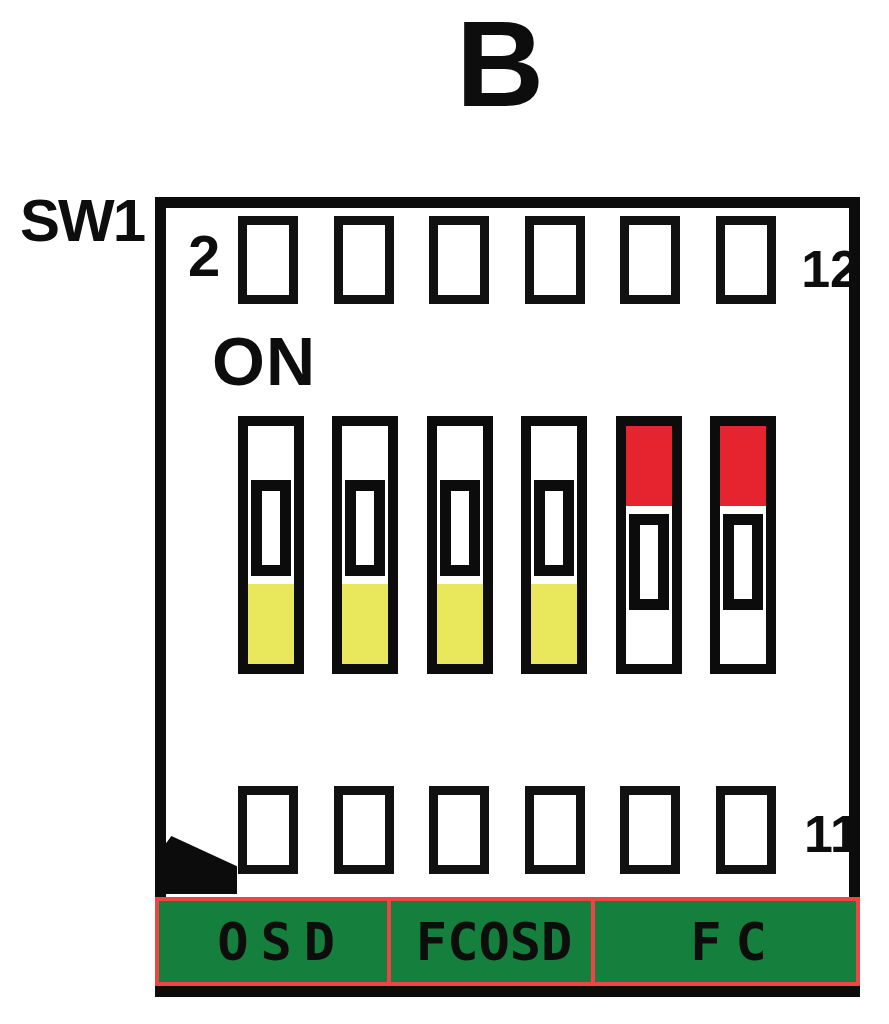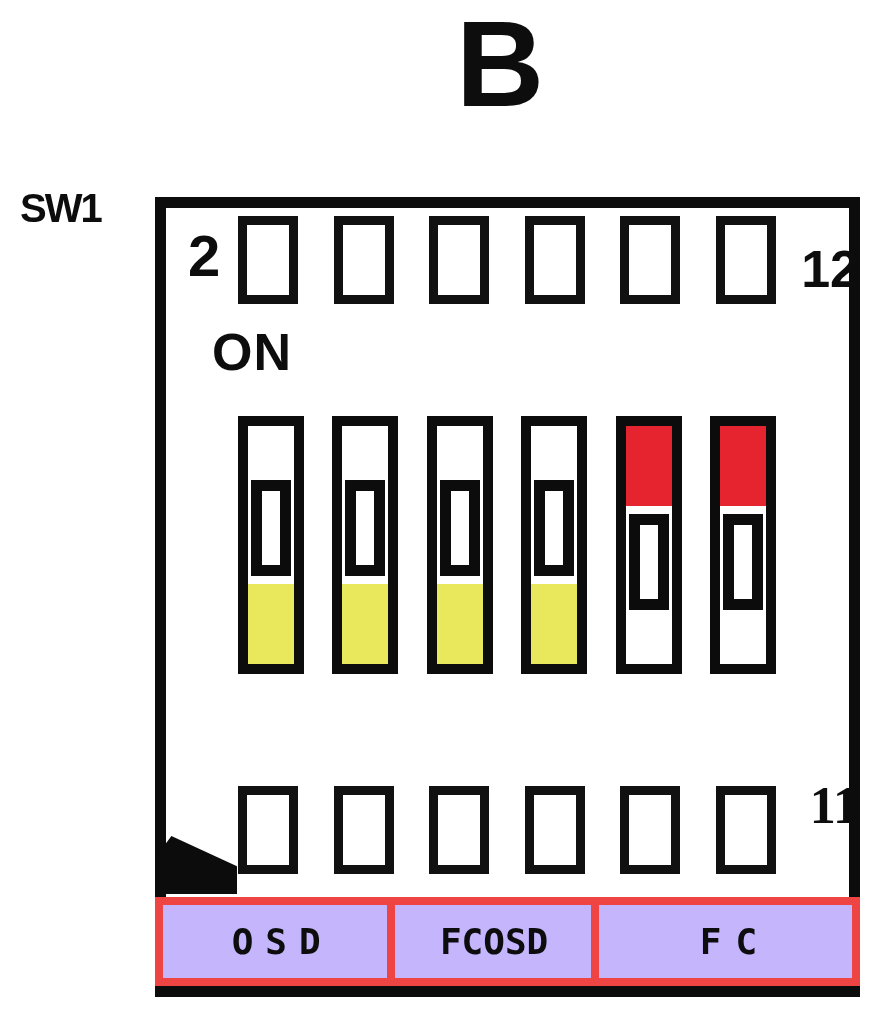--- a/index.html
+++ b/index.html
@@ -13,38 +13,38 @@
   }
 
   .title {
     position:absolute; left:420px; top:0px; width:160px;
     text-align:center;
     font-size:122px; font-weight:900; line-height:1.05;
   }
 
   .sw-label {
     position:absolute; left:20px; top:186px;
-    font-size:40px; font-weight:700; letter-spacing:-2px;
+    font-size:60px; font-weight:700; letter-spacing:-2px;
   }
 
   .box {
     position:absolute; left:155px; top:197px;
     width:705px; height:800px;
     border:11px solid #0c0c0c;
     background:#ffffff;
   }
 
   .num { position:absolute; font-weight:700; }
   .num-2  { left:22px;  top:14px;  font-size:58px; }
   .num-12 { right:-10px; top:24px;  font-size:52px;margin-top:7px; }
-  .num-11 { right:-10px; top:568px; font-size:52px;font-family:Liberation Serif, serif; }
+  .num-11 { right:-10px; top:596px; font-size:52px; }
 
   .on-label {
     position:absolute; left:46px; top:114px;
-    font-size:52px; font-weight:700; letter-spacing:1px;text-align:center;
+    font-size:68px; font-weight:700; letter-spacing:1px;text-align:center;
   }
 
   .pads-row {
     position:absolute; left:72px; width:538px;
     display:flex; justify-content:space-between;
   }
   .pads-top    { top:8px; }
   .pads-bottom { top:578px; }
   .pad {
     width:60px; height:88px;
@@ -82,25 +82,25 @@
     background:#0c0c0c;
     clip-path:polygon(20% 0%, 100% 52%, 100% 100%, 0% 100%, 0% 38%);
   }
 
   .label-row {
     position:absolute; left:-11px; top:689px;
     width:705px; height:89px;
     display:flex;
   }
   .label-cell {
-    border:8px solid #ef4444;
-    background:#c4b5fd;
+    border:4px solid #ef4444;
+    background:#15803d;
     display:flex; align-items:center; justify-content:center;
     font-family:"DejaVu Sans Mono", monospace;
-    font-size:36px; font-weight:700;
+    font-size:52px; font-weight:700;
   }
   .label-cell + .label-cell { margin-left:-10px; }
   .cell-0 { width:245px; letter-spacing:12px; padding-left:12px; }
   .cell-1 { width:216px; letter-spacing:0px; }
   .cell-2 { width:272px; letter-spacing:14px; padding-left:20px; }
 </style>
 </head>
 <body>
 
 <div class="title">B</div>

